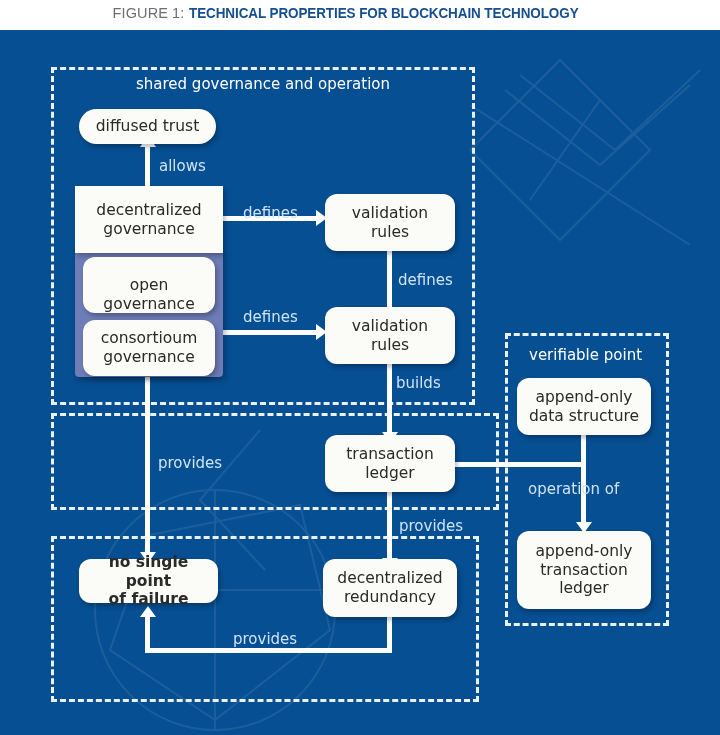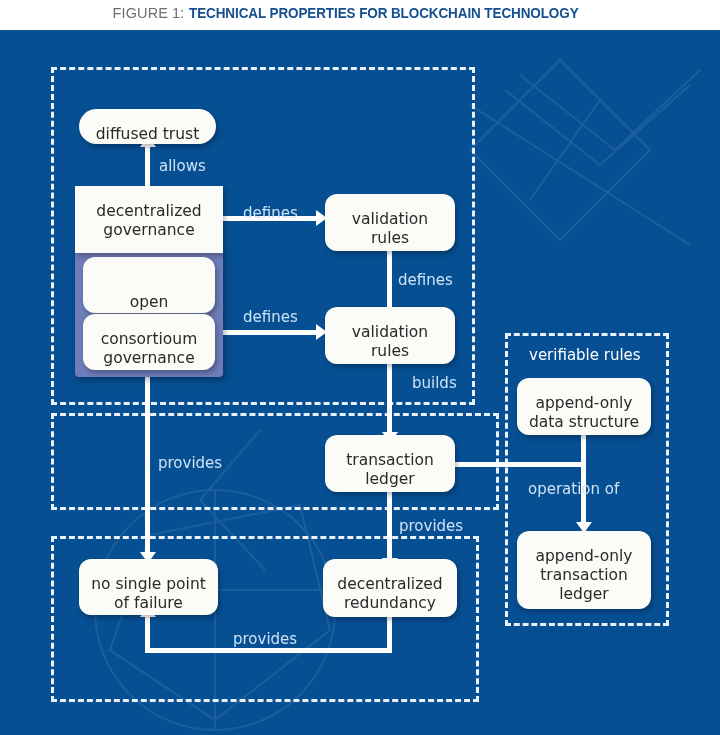--- a/index.html
+++ b/index.html
@@ -78,27 +78,28 @@
     font-family: "DejaVu Sans", sans-serif;
   }
 
   
   .node {
     position: absolute;
     background: #fbfbf7;
     color: #2a2a2a;
     box-sizing: border-box;
     display: flex;
+    align-items: center;
     justify-content: center;
     text-align: center;
     font-size: 15.5px;
     line-height: 1.22;
     border-radius: 12px;
     box-shadow: 2px 3px 5px rgba(0,0,0,0.28);
-    padding: 16px 6px;
+    padding: 10px 6px;
   }
   .node.square {
     border-radius: 0;
   }
 
   
   #gov-group {
     position: absolute;
     background: #6e7cb8;
     border-radius: 4px;
@@ -161,47 +162,48 @@
         <path d="M470 75 L690 215"></path>
         <circle cx="215" cy="580" r="120"></circle>
         <path d="M150 505 L300 475 L330 600 L215 690 L110 620 Z"></path>
         <path d="M215 460 L215 700"></path>
         <path d="M100 560 L330 560"></path>
         <path d="M260 400 L200 470 L265 540"></path>
       </g>
     </svg>
 
     <div class="panel" style="left:51px; top:37px; width:424px; height:338px;"></div>
+    <div class="panel-label" style="left:136px; top:45px;">shared governance and operation</div>
 
     <div class="panel" style="left:51px; top:383px; width:448px; height:97px;"></div>
 
     <div class="panel" style="left:51px; top:506px; width:428px; height:166px;"></div>
 
     <div class="panel" style="left:505px; top:303px; width:164px; height:293px;"></div>
-    <div class="panel-label" style="left:529px; top:316px;">verifiable rules</div>
+    <div class="panel-label" style="left:529px; top:316px;">verifiable point</div>
 
     <div class="conn v" style="left:145px; top:116px; height:70px;"></div>
     <div class="arrowhead up" style="left:140px; top:106px;"></div>
     <div class="edge-label" style="left:159px; top:127px;text-align:center;">allows</div>
 
     <div class="conn h" style="left:222px; top:186px; width:96px;"></div>
     <div class="arrowhead right" style="left:316px; top:180px;"></div>
     <div class="edge-label" style="left:243px; top:174px;">defines</div>
 
     <div class="conn v" style="left:387px; top:220px; height:60px;"></div>
     <div class="arrowhead down" style="left:382px; top:278px;"></div>
     <div class="edge-label" style="left:398px; top:241px;">defines</div>
 
     <div class="conn h" style="left:222px; top:300px; width:96px;"></div>
     <div class="arrowhead right" style="left:316px; top:294px;"></div>
     <div class="edge-label" style="left:243px; top:278px;">defines</div>
 
     <div class="conn v" style="left:387px; top:332px; height:72px;"></div>
     <div class="arrowhead down" style="left:382px; top:402px;"></div>
-    <div class="edge-label" style="left:412px; top:344px;">builds</div>
+    <div class="edge-label" style="left:396px; top:344px;">builds</div>
 
     <div class="conn v" style="left:145px; top:347px; height:177px;"></div>
     <div class="arrowhead down" style="left:140px; top:522px;"></div>
     <div class="edge-label" style="left:158px; top:424px;">provides</div>
 
     <div class="conn v" style="left:387px; top:460px; height:70px;"></div>
     <div class="arrowhead down" style="left:382px; top:528px;"></div>
     <div class="edge-label" style="left:399px; top:487px;">provides</div>
 
     <div class="conn v" style="left:387px; top:578px; height:45px;"></div>
@@ -225,41 +227,41 @@
     <div class="node square" style="left:75px; top:156px; width:148px; height:67px; white-space:pre-line;">
       <span style="white-space:pre-line;">decentralized
 governance</span>
     </div>
 
     <div class="node" style="left:83px; top:227px; width:132px; height:56px; white-space:pre-line;">
       <span style="white-space:pre-line;margin-top:20px;">open
 governance</span>
     </div>
 
-    <div class="node" style="left:83px; top:284px; width:132px; height:56px; white-space:pre-line;">
+    <div class="node" style="left:83px; top:290px; width:132px; height:56px; white-space:pre-line;">
       <span style="white-space:pre-line;">consortioum
 governance</span>
     </div>
 
     <div class="node" style="left:325px; top:164px; width:130px; height:57px; white-space:pre-line;">
       <span style="white-space:pre-line;">validation
 rules</span>
     </div>
 
     <div class="node" style="left:325px; top:277px; width:130px; height:57px; white-space:pre-line;">
       <span style="white-space:pre-line;">validation
 rules</span>
     </div>
 
     <div class="node" style="left:325px; top:405px; width:130px; height:57px; white-space:pre-line;">
       <span style="white-space:pre-line;">transaction
 ledger</span>
     </div>
 
-    <div class="node" style="left:79px; top:529px; width:139px; height:56px; white-space:pre-line;">
+    <div class="node" style="left:79px; top:529px; width:139px; height:44px; white-space:pre-line;font-weight:bold;">
       <span style="white-space:pre-line;">no single point
 of failure</span>
     </div>
 
     <div class="node" style="left:323px; top:529px; width:134px; height:58px; white-space:pre-line;">
       <span style="white-space:pre-line;">decentralized
 redundancy</span>
     </div>
 
     <div class="node" style="left:517px; top:348px; width:134px; height:57px; white-space:pre-line;">

